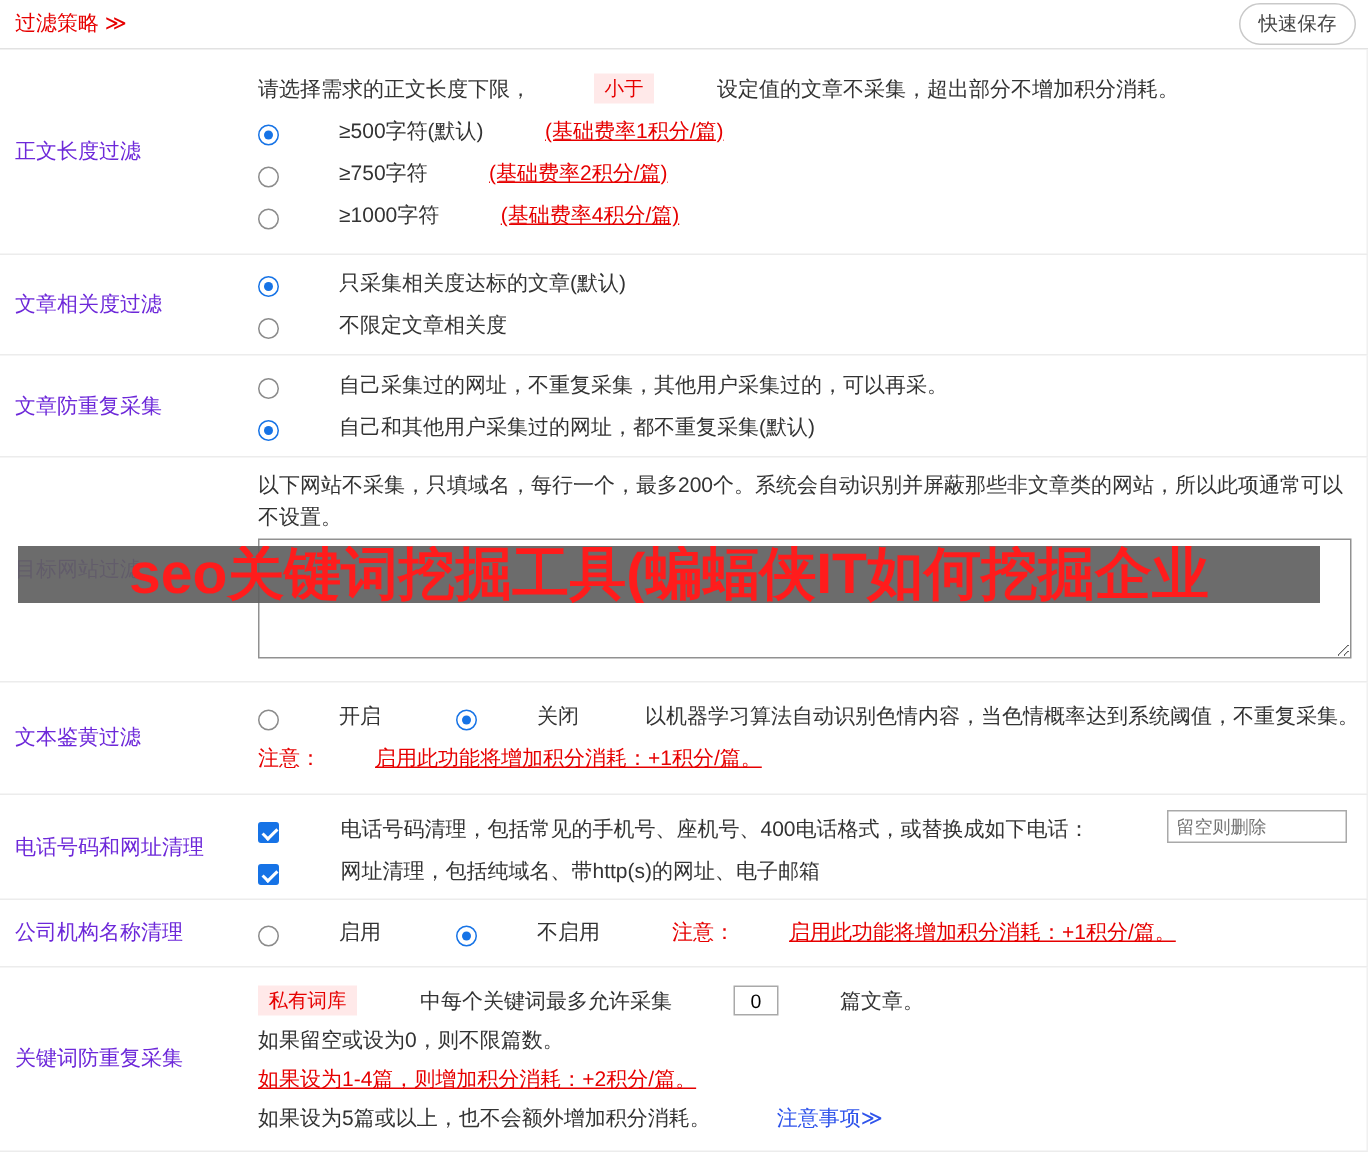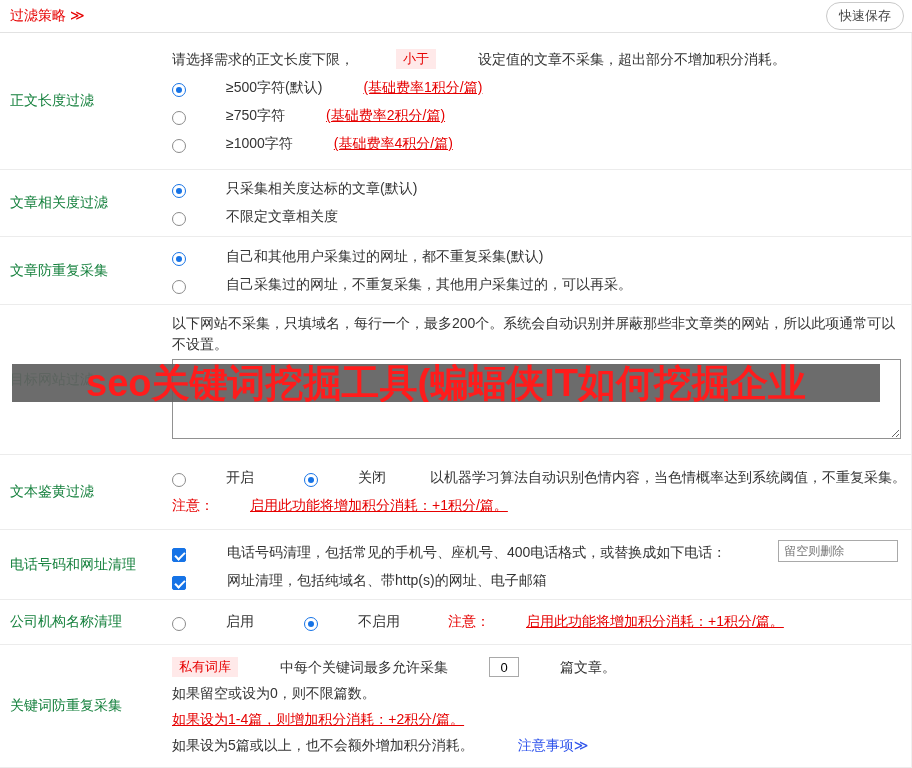--- a/index.html
+++ b/index.html
@@ -13,21 +13,21 @@
   .header {
     height: 33px; display: flex; align-items: center; justify-content: space-between;
     padding: 0 8px 0 10px; border-bottom: 1px solid #e2e2e2;
   }
   .title { color: #e60000; font-size: 14px; cursor: pointer; }
   .save-btn {
     border: 1px solid #c9c9c9; border-radius: 14px; background: #fff;
     padding: 4px 12px; font-size: 13px; color: #444; cursor: pointer;
   }
   .row { display: flex; border-bottom: 1px solid #ececec; border-right: 1px solid #f0f0f0; }
-  .row-label { width: 172px; padding-left: 10px; display: flex; align-items: center; flex-shrink: 0; color: #15803d; }
+  .row-label { width: 172px; padding-left: 10px; display: flex; align-items: center; flex-shrink: 0; color: #6d28d9; }
   .row-content { flex: 1; display: flex; flex-direction: column; justify-content: center; padding-right: 10px; min-width: 0; }
   .line { display: flex; align-items: flex-end; margin: 5px 0; white-space: nowrap; gap: 36px; }
   .kline { margin: 4px 0; }
   .h-length { height: 137px; }
   .h-rel { height: 67px; }
   .h-dedupe { height: 68px; }
   .h-target { height: 150px; }
   .h-target .row-content { justify-content: flex-start; padding-top: 6px; }
   .h-porn { height: 75px; }
   .h-phone { height: 70px; }
@@ -120,26 +120,26 @@
       <span class="radio"></span>
       <span>不限定文章相关度</span>
     </div>
   </div>
 </div>
 
 <div class="row h-dedupe">
   <div class="row-label">文章防重复采集</div>
   <div class="row-content">
     <div class="line">
+      <span class="radio"></span>
+      <span>自己采集过的网址，不重复采集，其他用户采集过的，可以再采。</span>
+    </div>
+    <div class="line">
       <span class="radio checked"></span>
       <span>自己和其他用户采集过的网址，都不重复采集(默认)</span>
-    </div>
-    <div class="line">
-      <span class="radio"></span>
-      <span>自己采集过的网址，不重复采集，其他用户采集过的，可以再采。</span>
     </div>
   </div>
 </div>
 
 <div class="row h-target">
   <div class="row-label">目标网站过滤</div>
   <div class="row-content">
     <p class="desc">以下网站不采集，只填域名，每行一个，最多200个。系统会自动识别并屏蔽那些非文章类的网站，所以此项通常可以不设置。</p>
     <textarea class="sites-textarea" style=""></textarea>
   </div>

